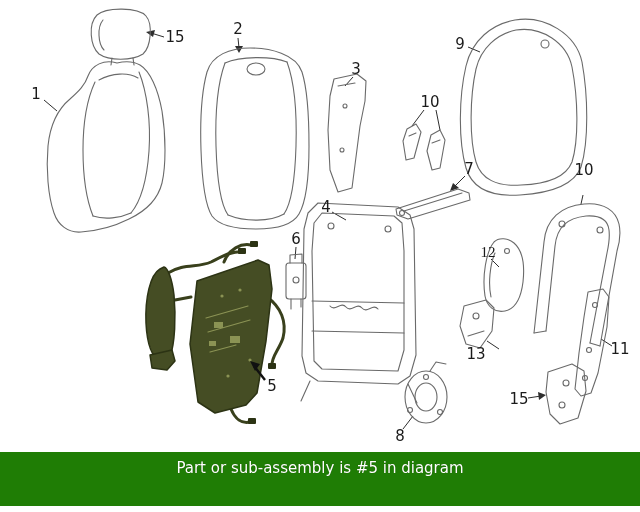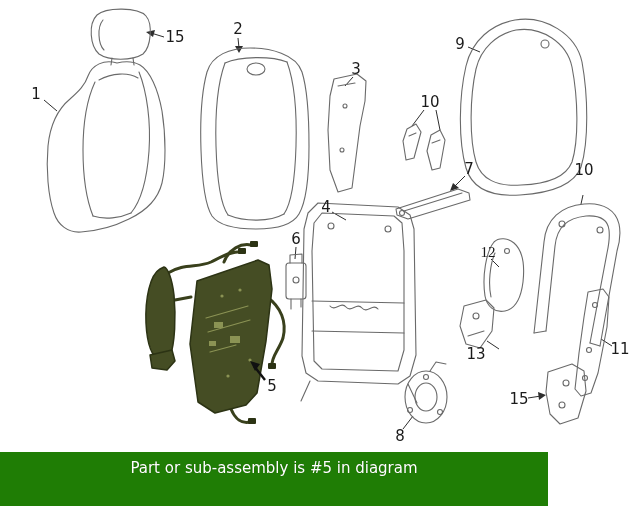--- a/index.html
+++ b/index.html
@@ -2,21 +2,21 @@
 <html><head>
 <meta charset="utf-8">
 <style>
   * { margin:0; padding:0; box-sizing:border-box; }
   html,body { width:640px; height:512px; background:#ffffff; overflow:hidden;
               font-family:"DejaVu Sans","Liberation Sans",sans-serif; }
   .stage { position:relative; width:640px; height:512px; background:#ffffff; }
   .diagram-svg { position:absolute; left:0; top:0; }
   .callout { position:absolute; transform:translate(-50%,-50%); font-size:15px;
              color:#1a1a1a; line-height:1; user-select:none; }
-  .banner { position:absolute; left:0; top:452px; width:548px; height:54px;
+  .banner { position:absolute; left:0; top:452px; width:640px; height:54px;
             background:#1f7d05; color:#ffffff; text-align:center; padding-top:6px; }
   .banner-line { font-size:15px; line-height:21px; text-shadow:0 0 1px rgba(0,0,0,0.35); }
 </style>
 </head>
 <body>
 
 <div class="stage">
 
   <svg class="diagram-svg" width="640" height="512" viewBox="0 0 640 512">
 

